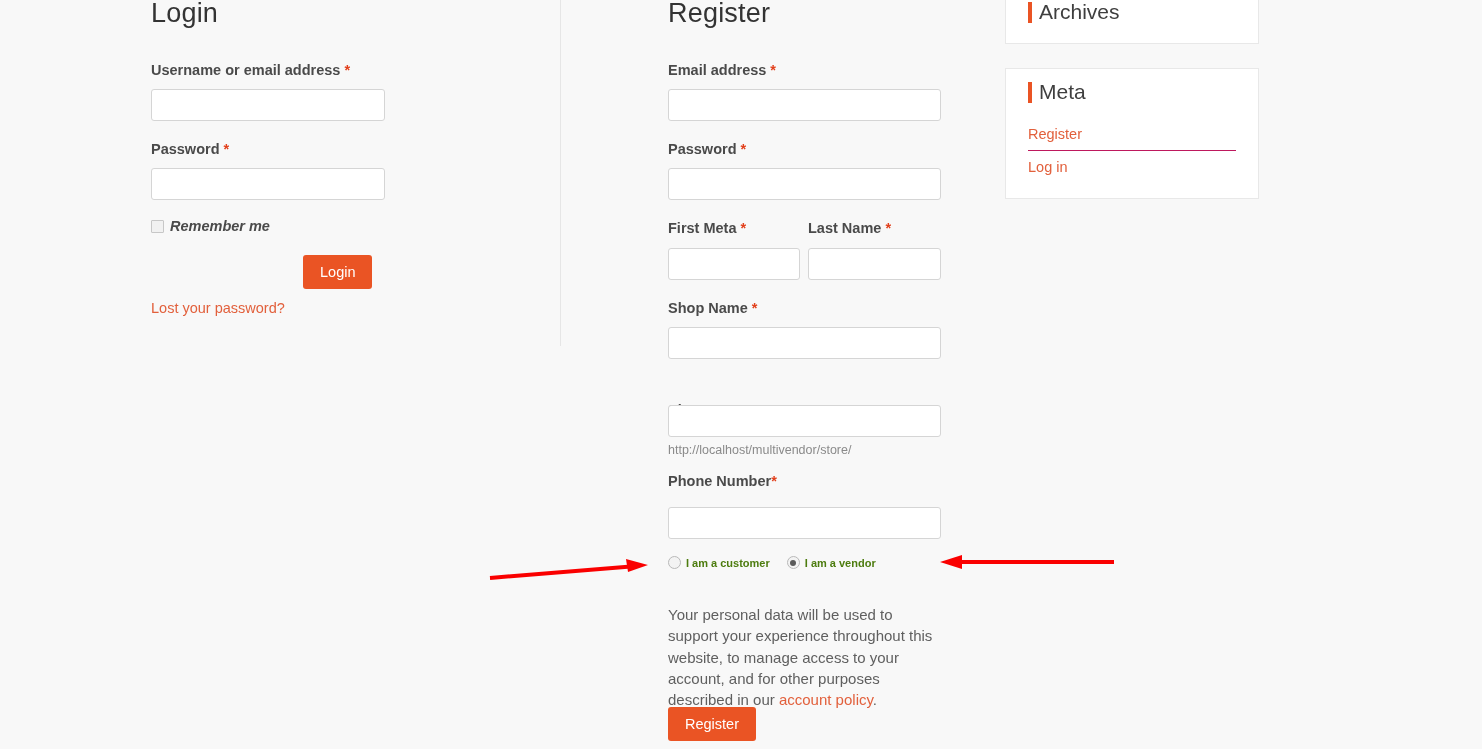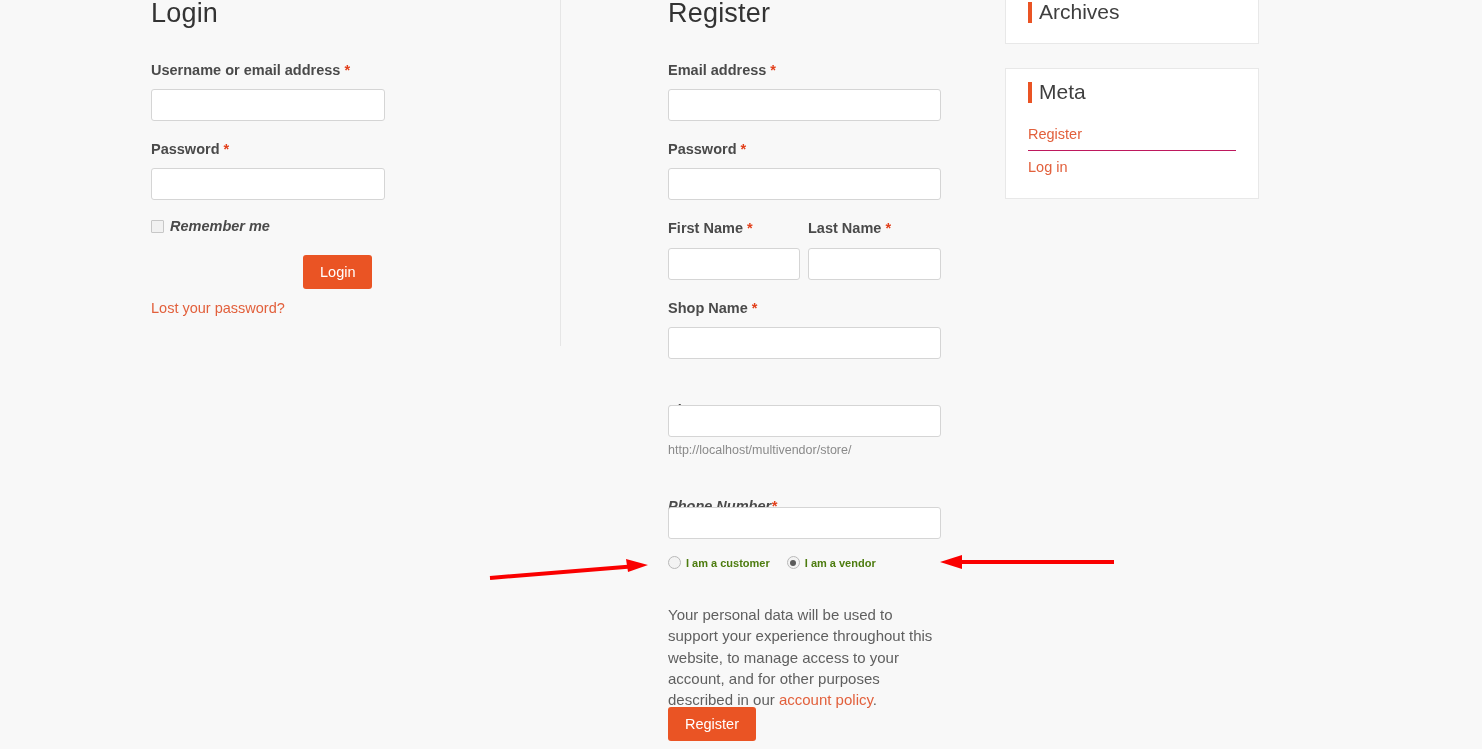--- a/index.html
+++ b/index.html
@@ -105,21 +105,21 @@
   .r-inp-first { position: absolute; left: 0; top: 248px; width: 132px; }
   .r-inp-last  { position: absolute; left: 140px; top: 248px; width: 133px; }
   .r-lbl-shop  { position: absolute; left: 0; top: 299px; }
   .r-inp-shop  { position: absolute; left: 0; top: 327px; width: 273px; }
   .r-lbl-url   { position: absolute; left: 0; top: 377px; margin-top: 24px; }
   .r-inp-url   { position: absolute; left: 0; top: 405px; width: 273px; }
   .r-hint-url  {
     position: absolute; left: 0; top: 443px;
     font-size: 12.5px; color: #8a8a8a; line-height: 15px;
   }
-  .r-lbl-phone { position: absolute; left: 0; top: 497px; font-style: italic; }
+  .r-lbl-phone { position: absolute; left: 0; top: 472px; }
   .r-inp-phone { position: absolute; left: 0; top: 507px; width: 273px; }
 
   .role-row {
     position: absolute; left: 0; top: 556px;
     display: flex; align-items: center;
   }
   .role-opt { display: flex; align-items: center; gap: 5px; }
   .role-opt + .role-opt { margin-left: 17px; }
   .role-opt input[type=radio] {
     -webkit-appearance: none; appearance: none;
@@ -215,21 +215,21 @@
     </label>
     <input class="text-input r-inp-email" type="email" value="" style="">
 
     <label class="field-label r-lbl-pass">
       <span>Password</span>
       <span class="req">*</span>
     </label>
     <input class="text-input r-inp-pass" type="password" value="" style="">
 
     <label class="field-label r-lbl-first">
-      <span>First Name</span>
+      <span>First Meta</span>
       <span class="req">*</span>
     </label>
     <label class="field-label r-lbl-last">
       <span>Last Name</span>
       <span class="req">*</span>
     </label>
     <input class="text-input r-inp-first" type="text" value="" style="">
     <input class="text-input r-inp-last" type="text" value="" style="">
 
     <label class="field-label r-lbl-shop">

